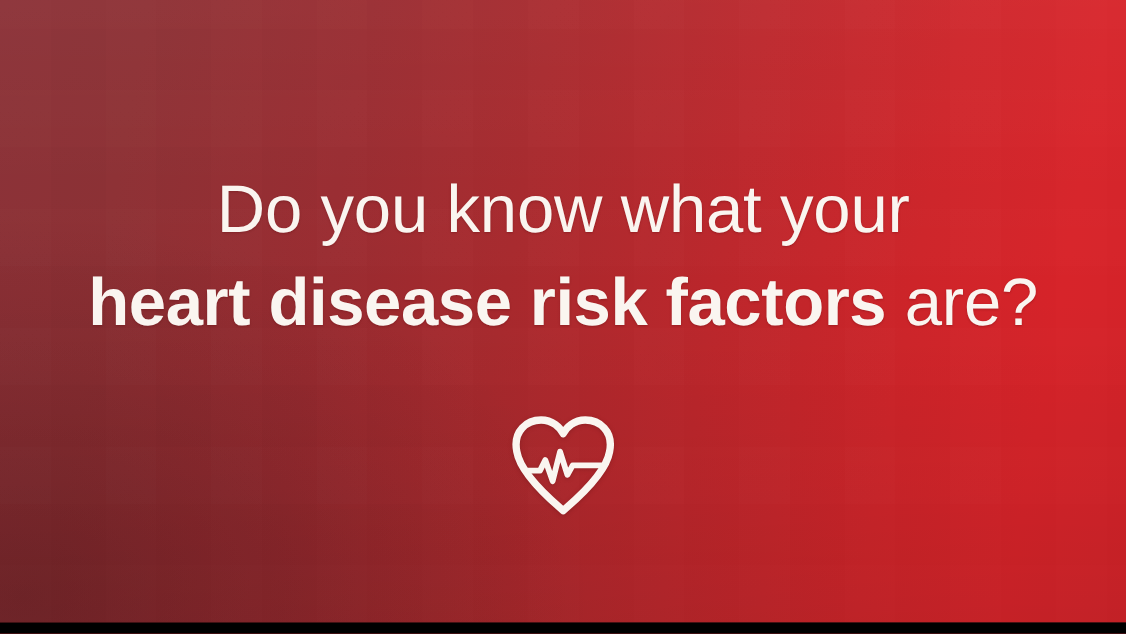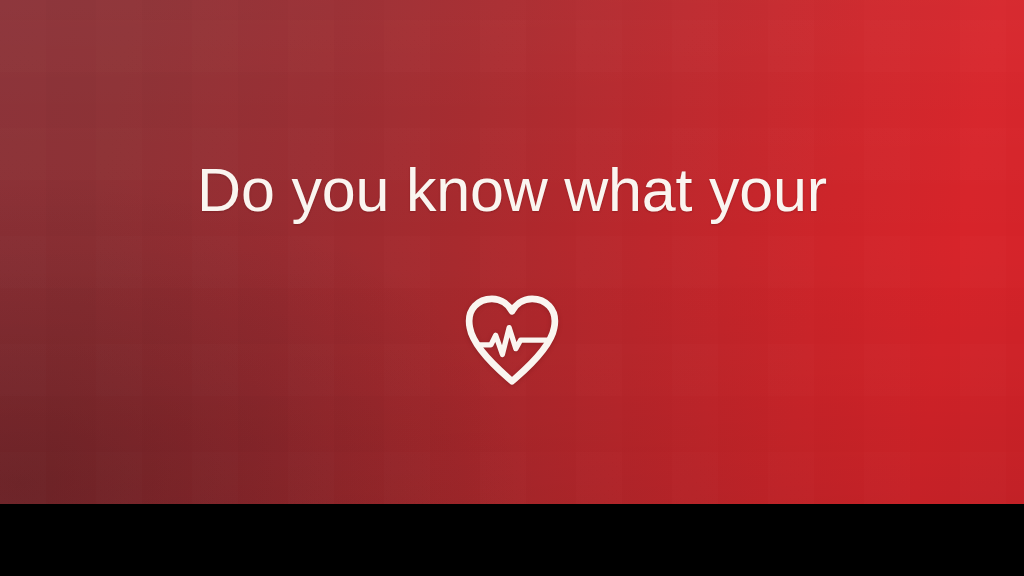--- a/index.html
+++ b/index.html
@@ -8,21 +8,21 @@
     padding: 0;
     background: #000;
   }
   body {
     font-family: "Liberation Sans", sans-serif;
   }
 
   .slide {
     position: relative;
     width: 1024px;
-    height: 504px;
+    height: 566px;
     overflow: hidden;
     background: #a22a2f;
   }
 
   
   .bg-base {
     position: absolute;
     inset: 0;
     background: linear-gradient(100deg,
       #8a3036 0%,
@@ -139,20 +139,23 @@
 
   <div class="bg-base"></div>
   <div class="bg-vertical"></div>
   <div class="bg-corner-dark"></div>
   <div class="bg-texture"></div>
 
   <div class="content">
 
     <div class="headline line-1">Do you know what your</div>
 
+    <div class="headline line-2">
+      <span class="emph">heart disease risk factors</span><span class="tail"> are?</span>
+    </div>
 
     <div class="icon-wrap">
       <svg viewBox="0 0 100 96" fill="none" xmlns="http://www.w3.org/2000/svg">
         <path d="M50 90
                  C 46 86, 10 58, 6 34
                  C 2 14, 16 4, 29 4
                  C 40 4, 47 11, 50 17
                  C 53 11, 60 4, 71 4
                  C 84 4, 98 14, 94 34
                  C 90 58, 54 86, 50 90 Z" stroke="#FAF5F0" stroke-width="7" stroke-linejoin="round" stroke-linecap="round" fill="none"></path>

